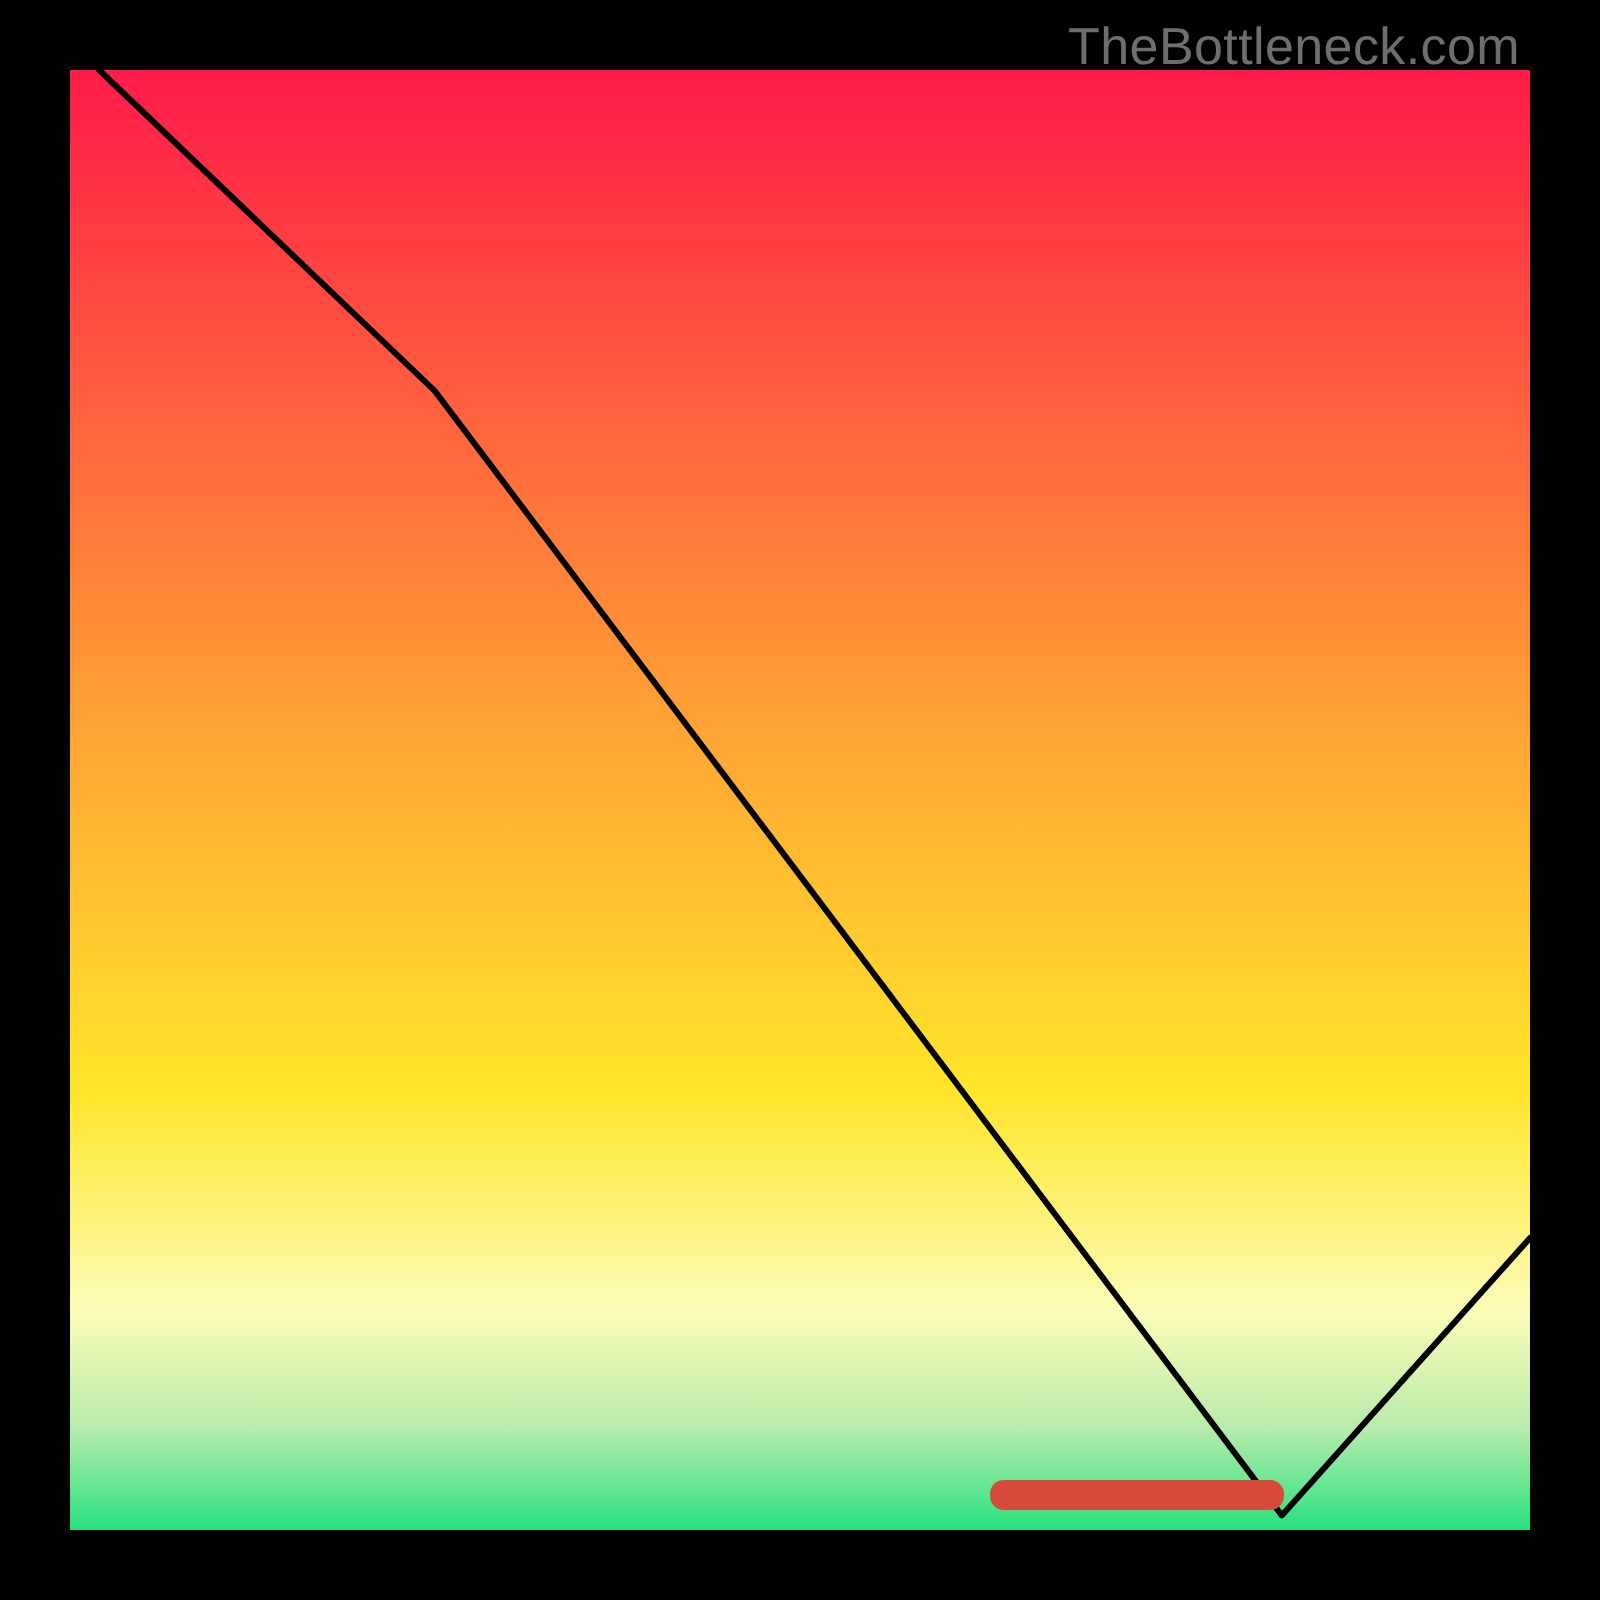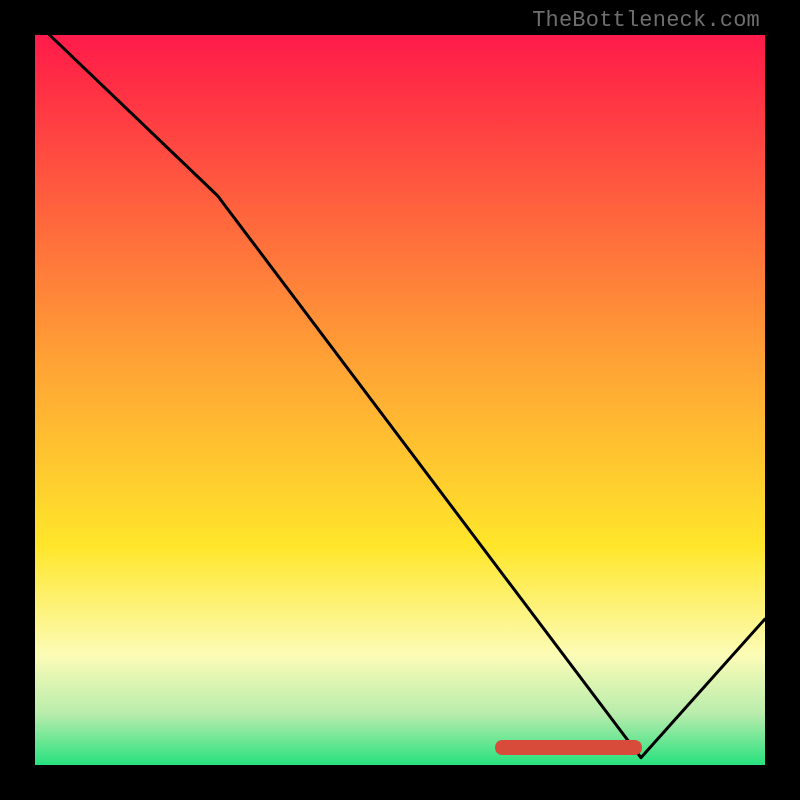--- a/index.html
+++ b/index.html
@@ -23,24 +23,23 @@
     top: 35px;
     width: 730px;
     height: 730px;
     overflow: hidden;
   }
   .watermark {
     position: absolute;
     top: 8px;
     right: 40px;
     color: #6e6e6e;
-    font-size: 22px;
+    font-size: 26px;
     font-weight: 500;
     letter-spacing: 0.2px;
-    font-family: Liberation Mono, monospace;
   }
   .legend-blob {
     position: absolute;
     width: 147px;
     height: 15px;
     background: #d84b3a;
     border-radius: 7px;
   }
   svg { display: block; }
 </style>

